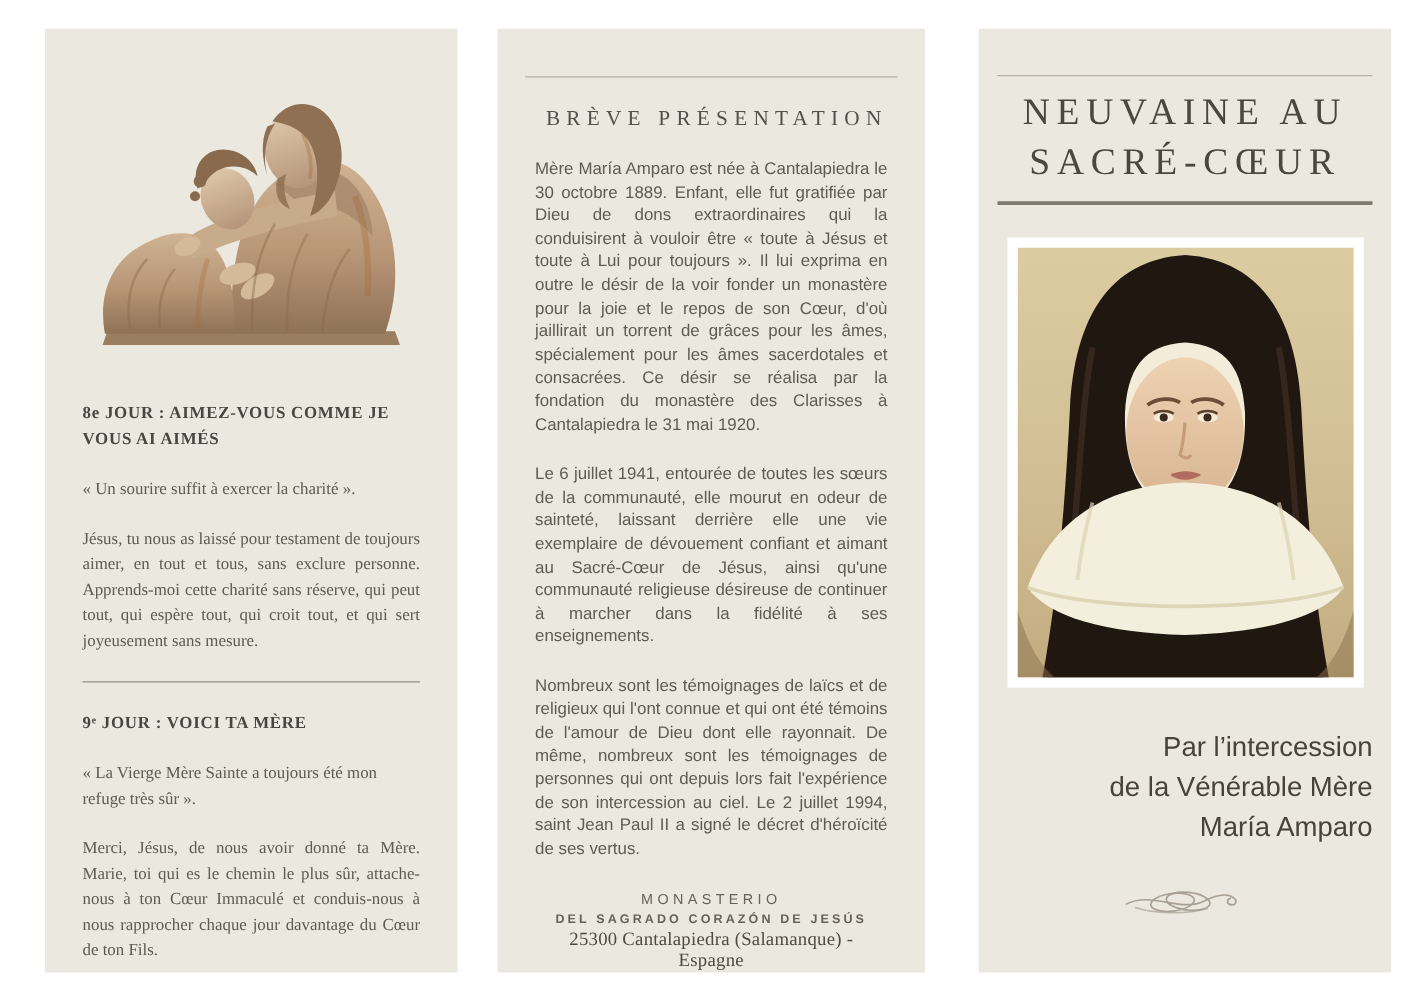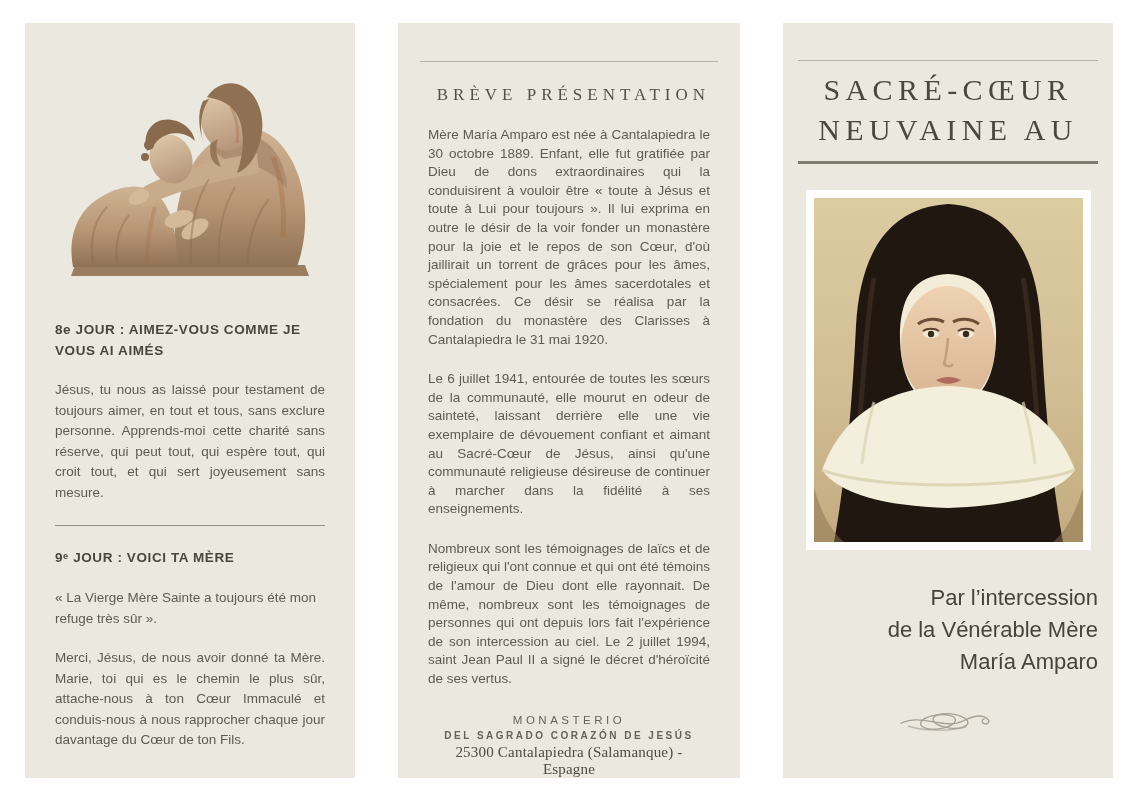--- a/index.html
+++ b/index.html
@@ -19,21 +19,21 @@
     background:var(--page-bg,#ffffff);
     font-family:"Liberation Sans",sans-serif;
     overflow:hidden;
   }
   .panel{
     position:absolute;
     top:23px;
     height:755px;
     background:var(--panel-bg,#ebe8df);
   }
-  .panel-left{left:25px;width:330px;padding:0 30px;}
+  .panel-left{left:36px;width:330px;padding:0 30px;font-family:Liberation Serif, serif;}
   .panel-mid{left:398px;width:342px;padding:0 30px;}
   .panel-right{left:783px;width:330px;padding:0 15px;}
 
   
   .statue-wrap{
     margin-top:44px;
     height:212px;
     display:flex;justify-content:center;align-items:flex-end;
   }
   .day-heading{
@@ -193,20 +193,21 @@
       <path d="M34,196 C30,172 36,152 48,140" stroke="#8a6a4c" stroke-width="2" fill="none" opacity=".45"></path>
       <path d="M58,196 C56,176 60,160 70,148" stroke="#8a6a4c" stroke-width="2" fill="none" opacity=".4"></path>
 
       <path d="M214,90 C222,110 226,140 224,170" stroke="#a4693a" stroke-width="5" fill="none" opacity=".35"></path>
       <path d="M96,140 C90,160 88,178 88,196" stroke="#a4693a" stroke-width="4" fill="none" opacity=".3"></path>
       <path d="M172,40 C178,52 180,64 178,76" stroke="#a4693a" stroke-width="3" fill="none" opacity=".35"></path>
     </svg>
   </div>
 
   <h2 class="day-heading">8e JOUR : AIMEZ-VOUS COMME JE VOUS AI AIMÉS</h2>
+  <p class="quote">« Un sourire suffit à exercer la charité ».</p>
   <p class="body-par">Jésus, tu nous as laissé pour testament de toujours aimer, en tout et tous, sans exclure personne. Apprends-moi cette charité sans réserve, qui peut tout, qui espère tout, qui croit tout, et qui sert joyeusement sans mesure.</p>
 
   <hr class="divider">
 
   <h2 class="day-heading second">9ᵉ JOUR : VOICI TA MÈRE</h2>
   <p class="quote">« La Vierge Mère Sainte a toujours été mon refuge très sûr ».</p>
   <p class="body-par">Merci, Jésus, de nous avoir donné ta Mère. Marie, toi qui es le chemin le plus sûr, attache-nous à ton Cœur Immaculé et conduis-nous à nous rapprocher chaque jour davantage du Cœur de ton Fils.</p>
 </section>
 
 <section class="panel panel-mid">
@@ -220,22 +221,22 @@
   <div class="mid-footer">
     <div class="mf-line1">MONASTERIO</div>
     <div class="mf-line2">DEL SAGRADO CORAZÓN DE JESÚS</div>
     <div class="mf-line3">25300 Cantalapiedra (Salamanque) - Espagne</div>
   </div>
 </section>
 
 <section class="panel panel-right">
   <hr class="r-rule-thin">
   <h1 class="main-title">
+    <div>NEUVAINE AU</div>
     <div>SACRÉ-CŒUR</div>
-    <div>NEUVAINE AU</div>
   </h1>
   <hr class="r-rule-thick">
 
   <div class="photo-frame">
     
     <svg width="269" height="344" viewBox="0 0 269 344">
       <defs>
         <linearGradient id="sepia" x1="0" y1="0" x2="0" y2="1">
           <stop offset="0" stop-color="#dcccA2"></stop>
           <stop offset=".6" stop-color="#d0bc92"></stop>

